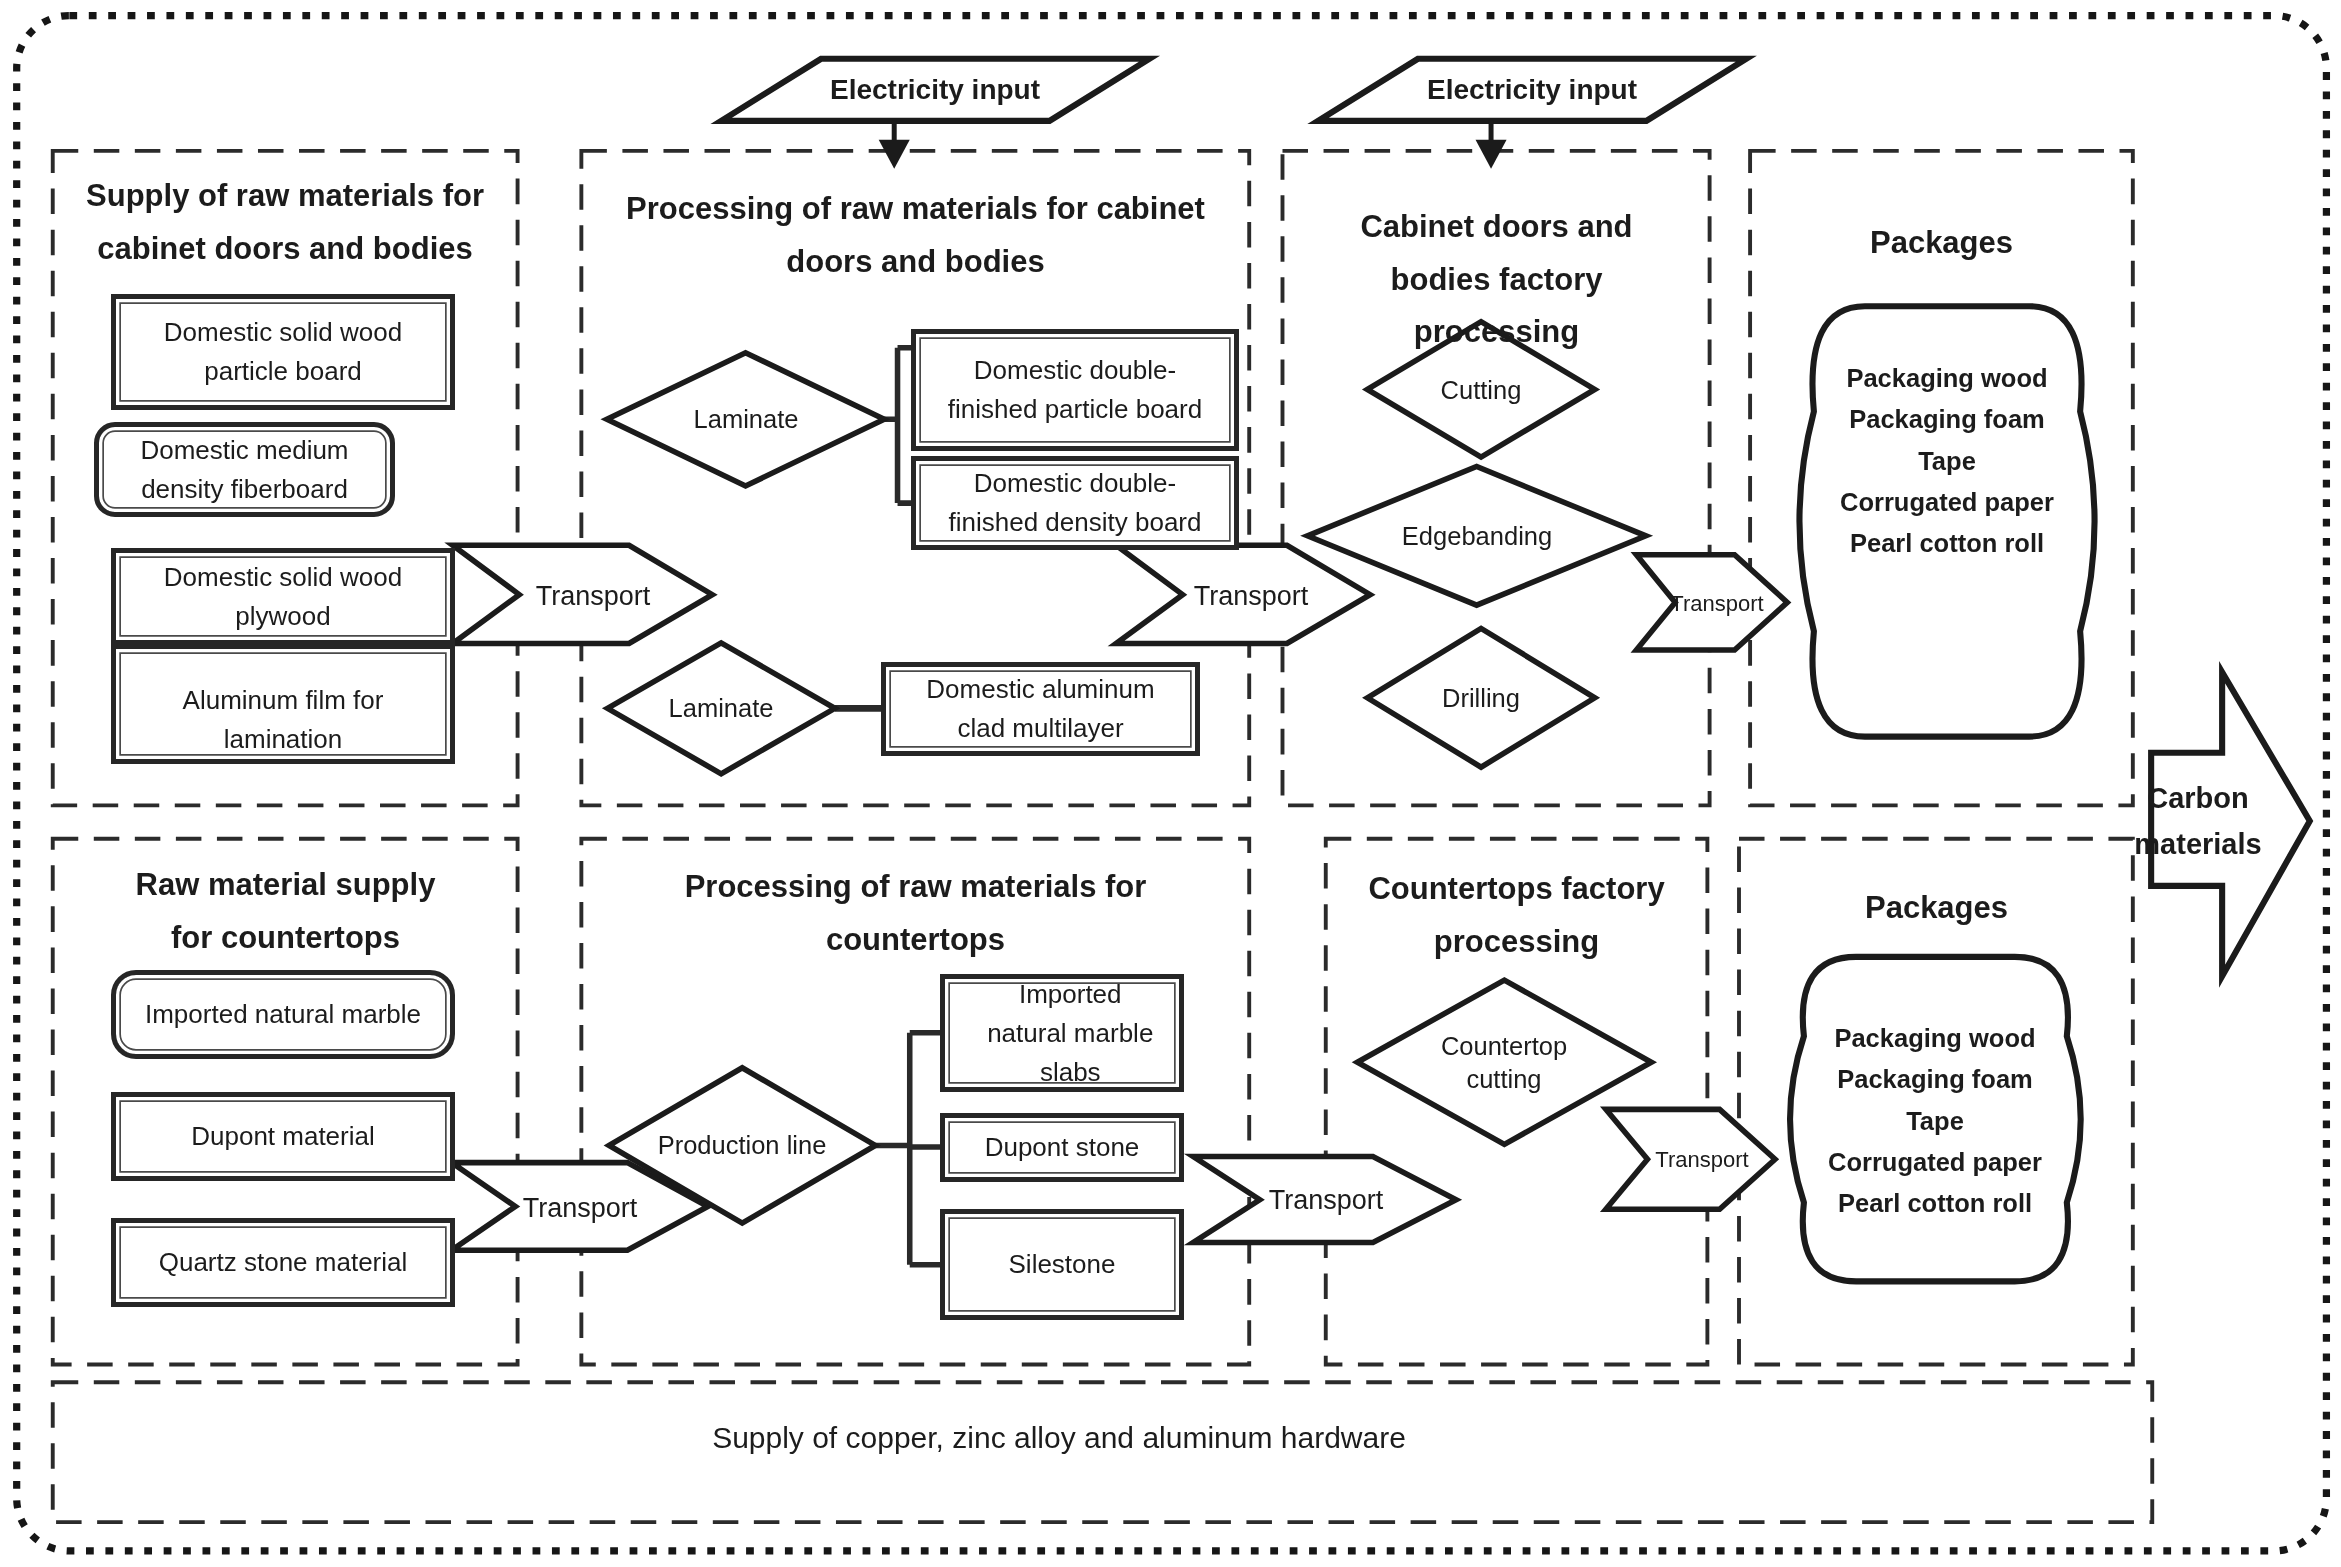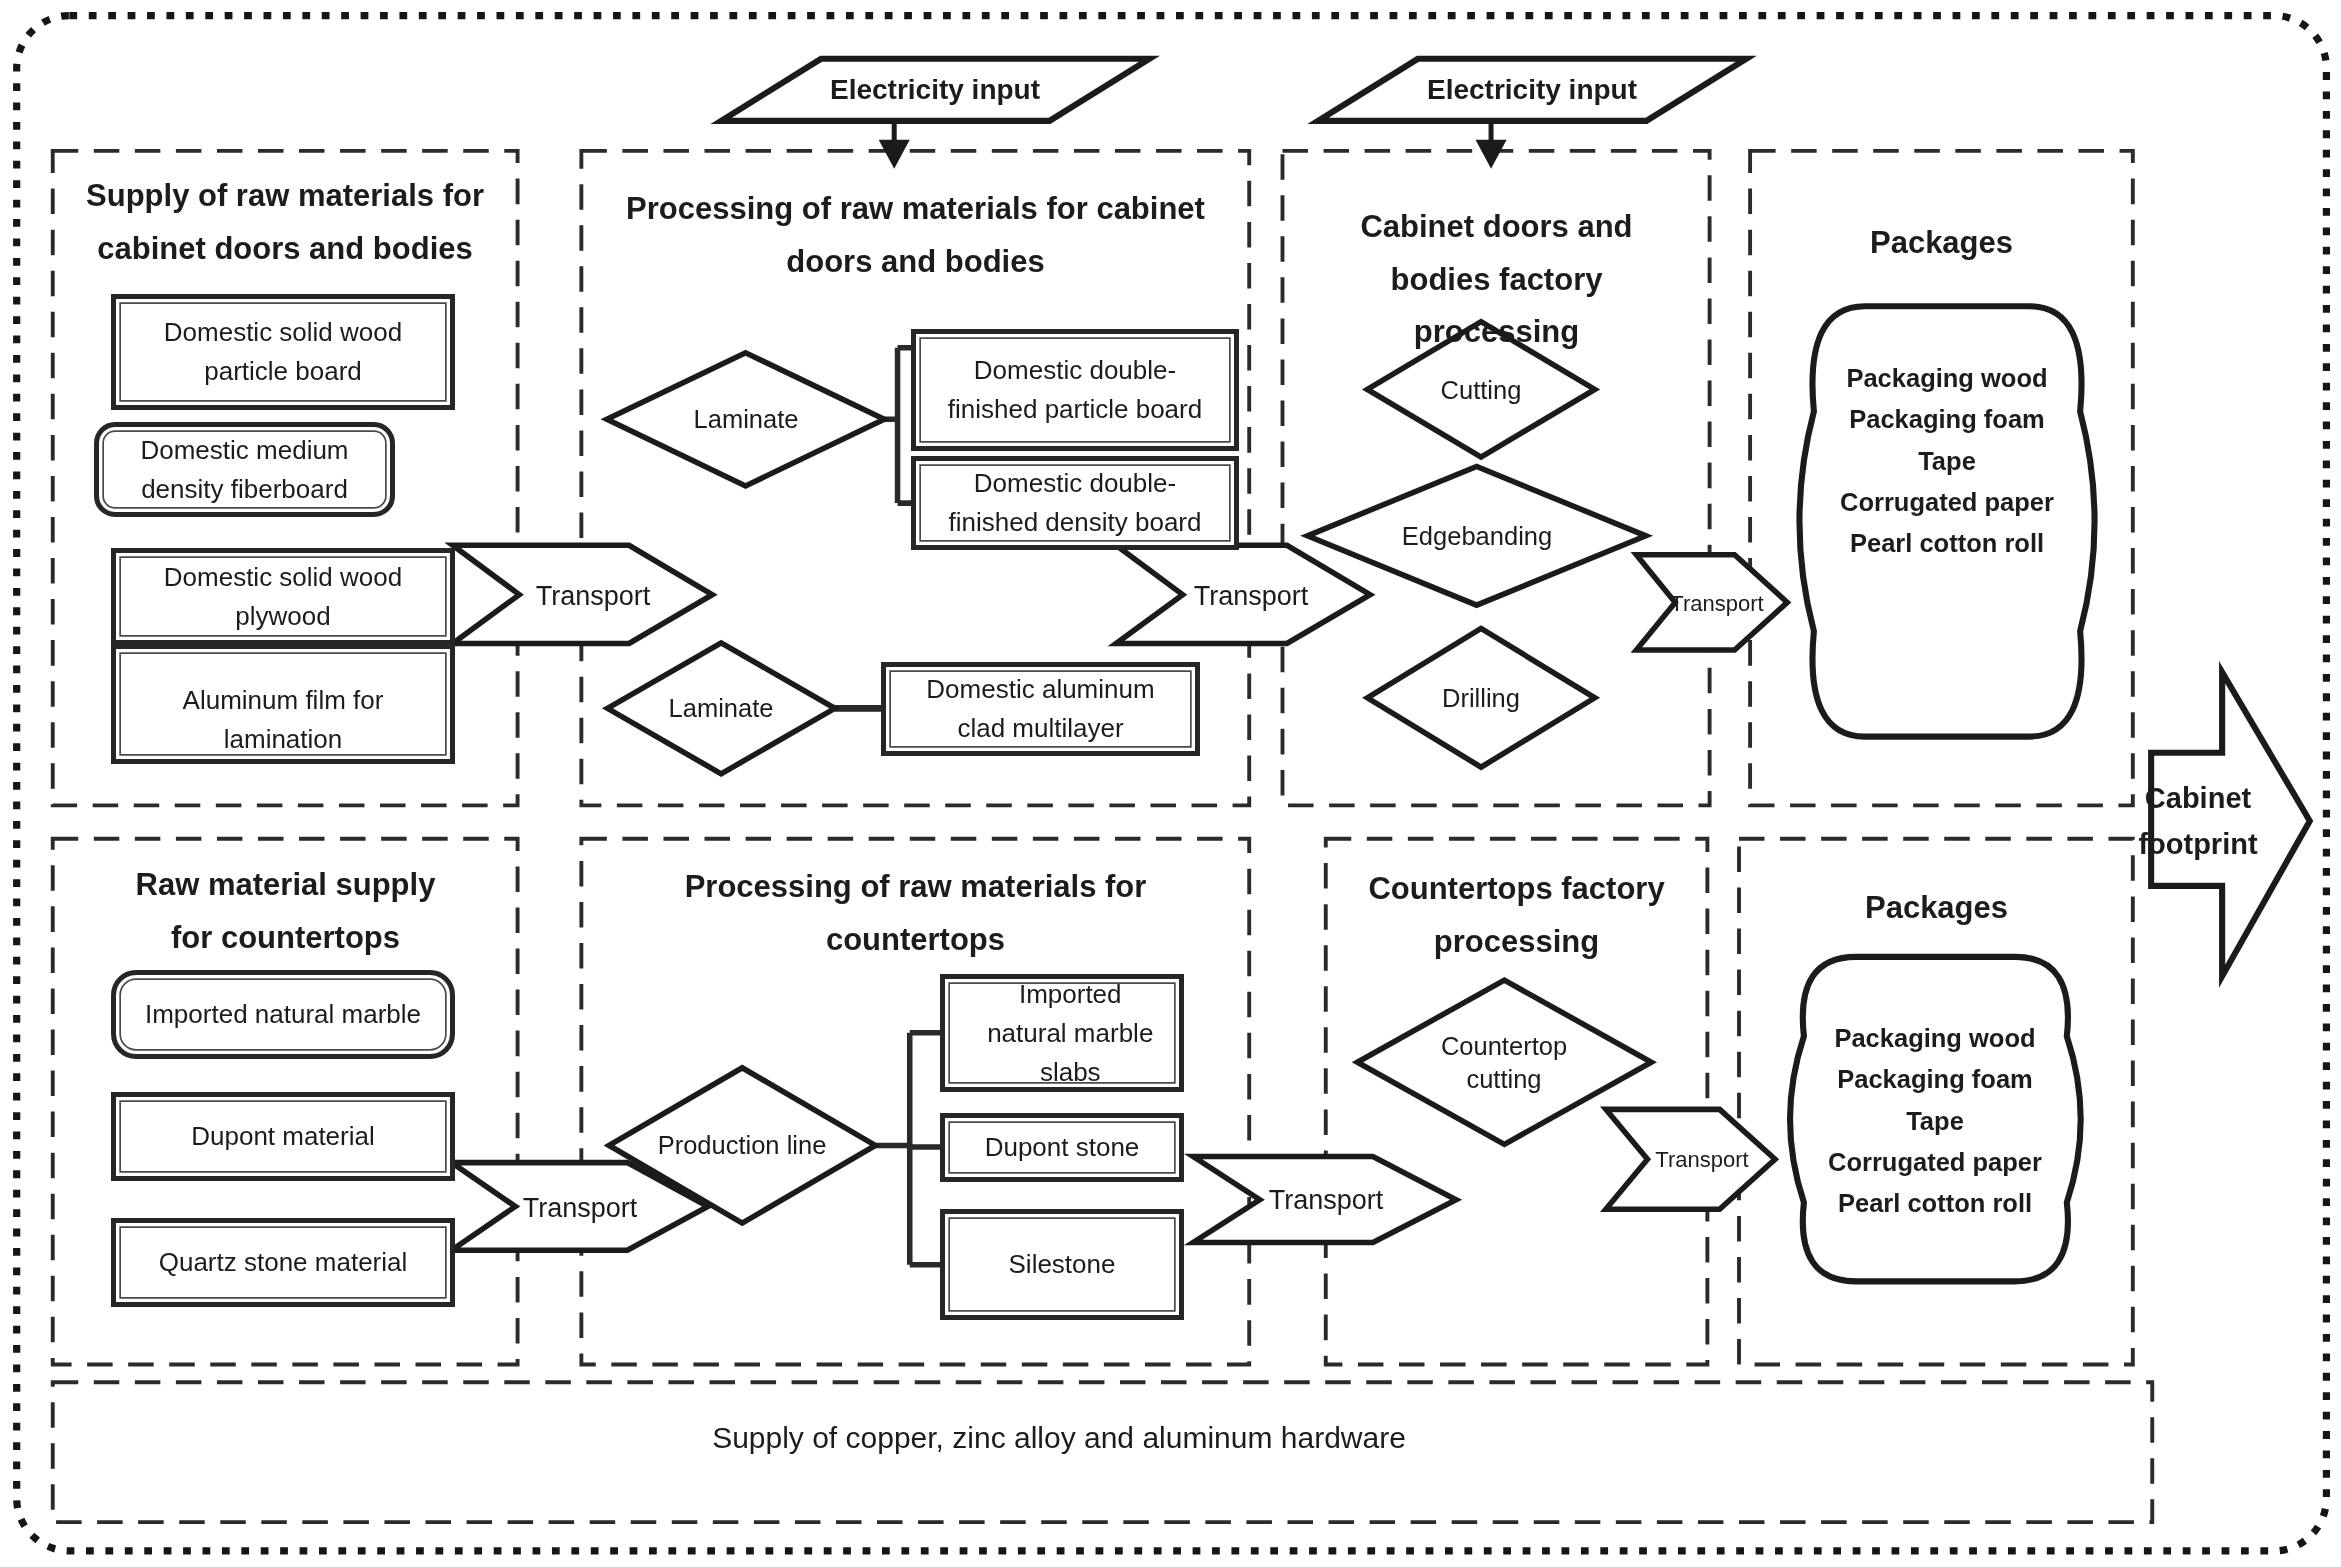--- a/index.html
+++ b/index.html
@@ -153,18 +153,18 @@
     <div>Pearl cotton roll</div>
   </div>
   <div class="pkglines" style="left:1802px;top:1018px;width:266px;">
     <div>Packaging wood</div>
     <div>Packaging foam</div>
     <div>Tape</div>
     <div>Corrugated paper</div>
     <div>Pearl cotton roll</div>
   </div>
 
-  <div class="t ctr" style="left:2198px;top:821px;width:211px;font-size:29px;font-weight:600;line-height:1.6;">Cabinet footprint</div>
+  <div class="t ctr" style="left:2198px;top:821px;width:211px;font-size:29px;font-weight:600;line-height:1.6;">Carbon materials</div>
 
   <div class="t" style="left:33px;top:1421px;width:2052px;font-size:30px;">Supply of copper, zinc alloy and aluminum hardware</div>
 
 </div>
 
 
 </body></html>

